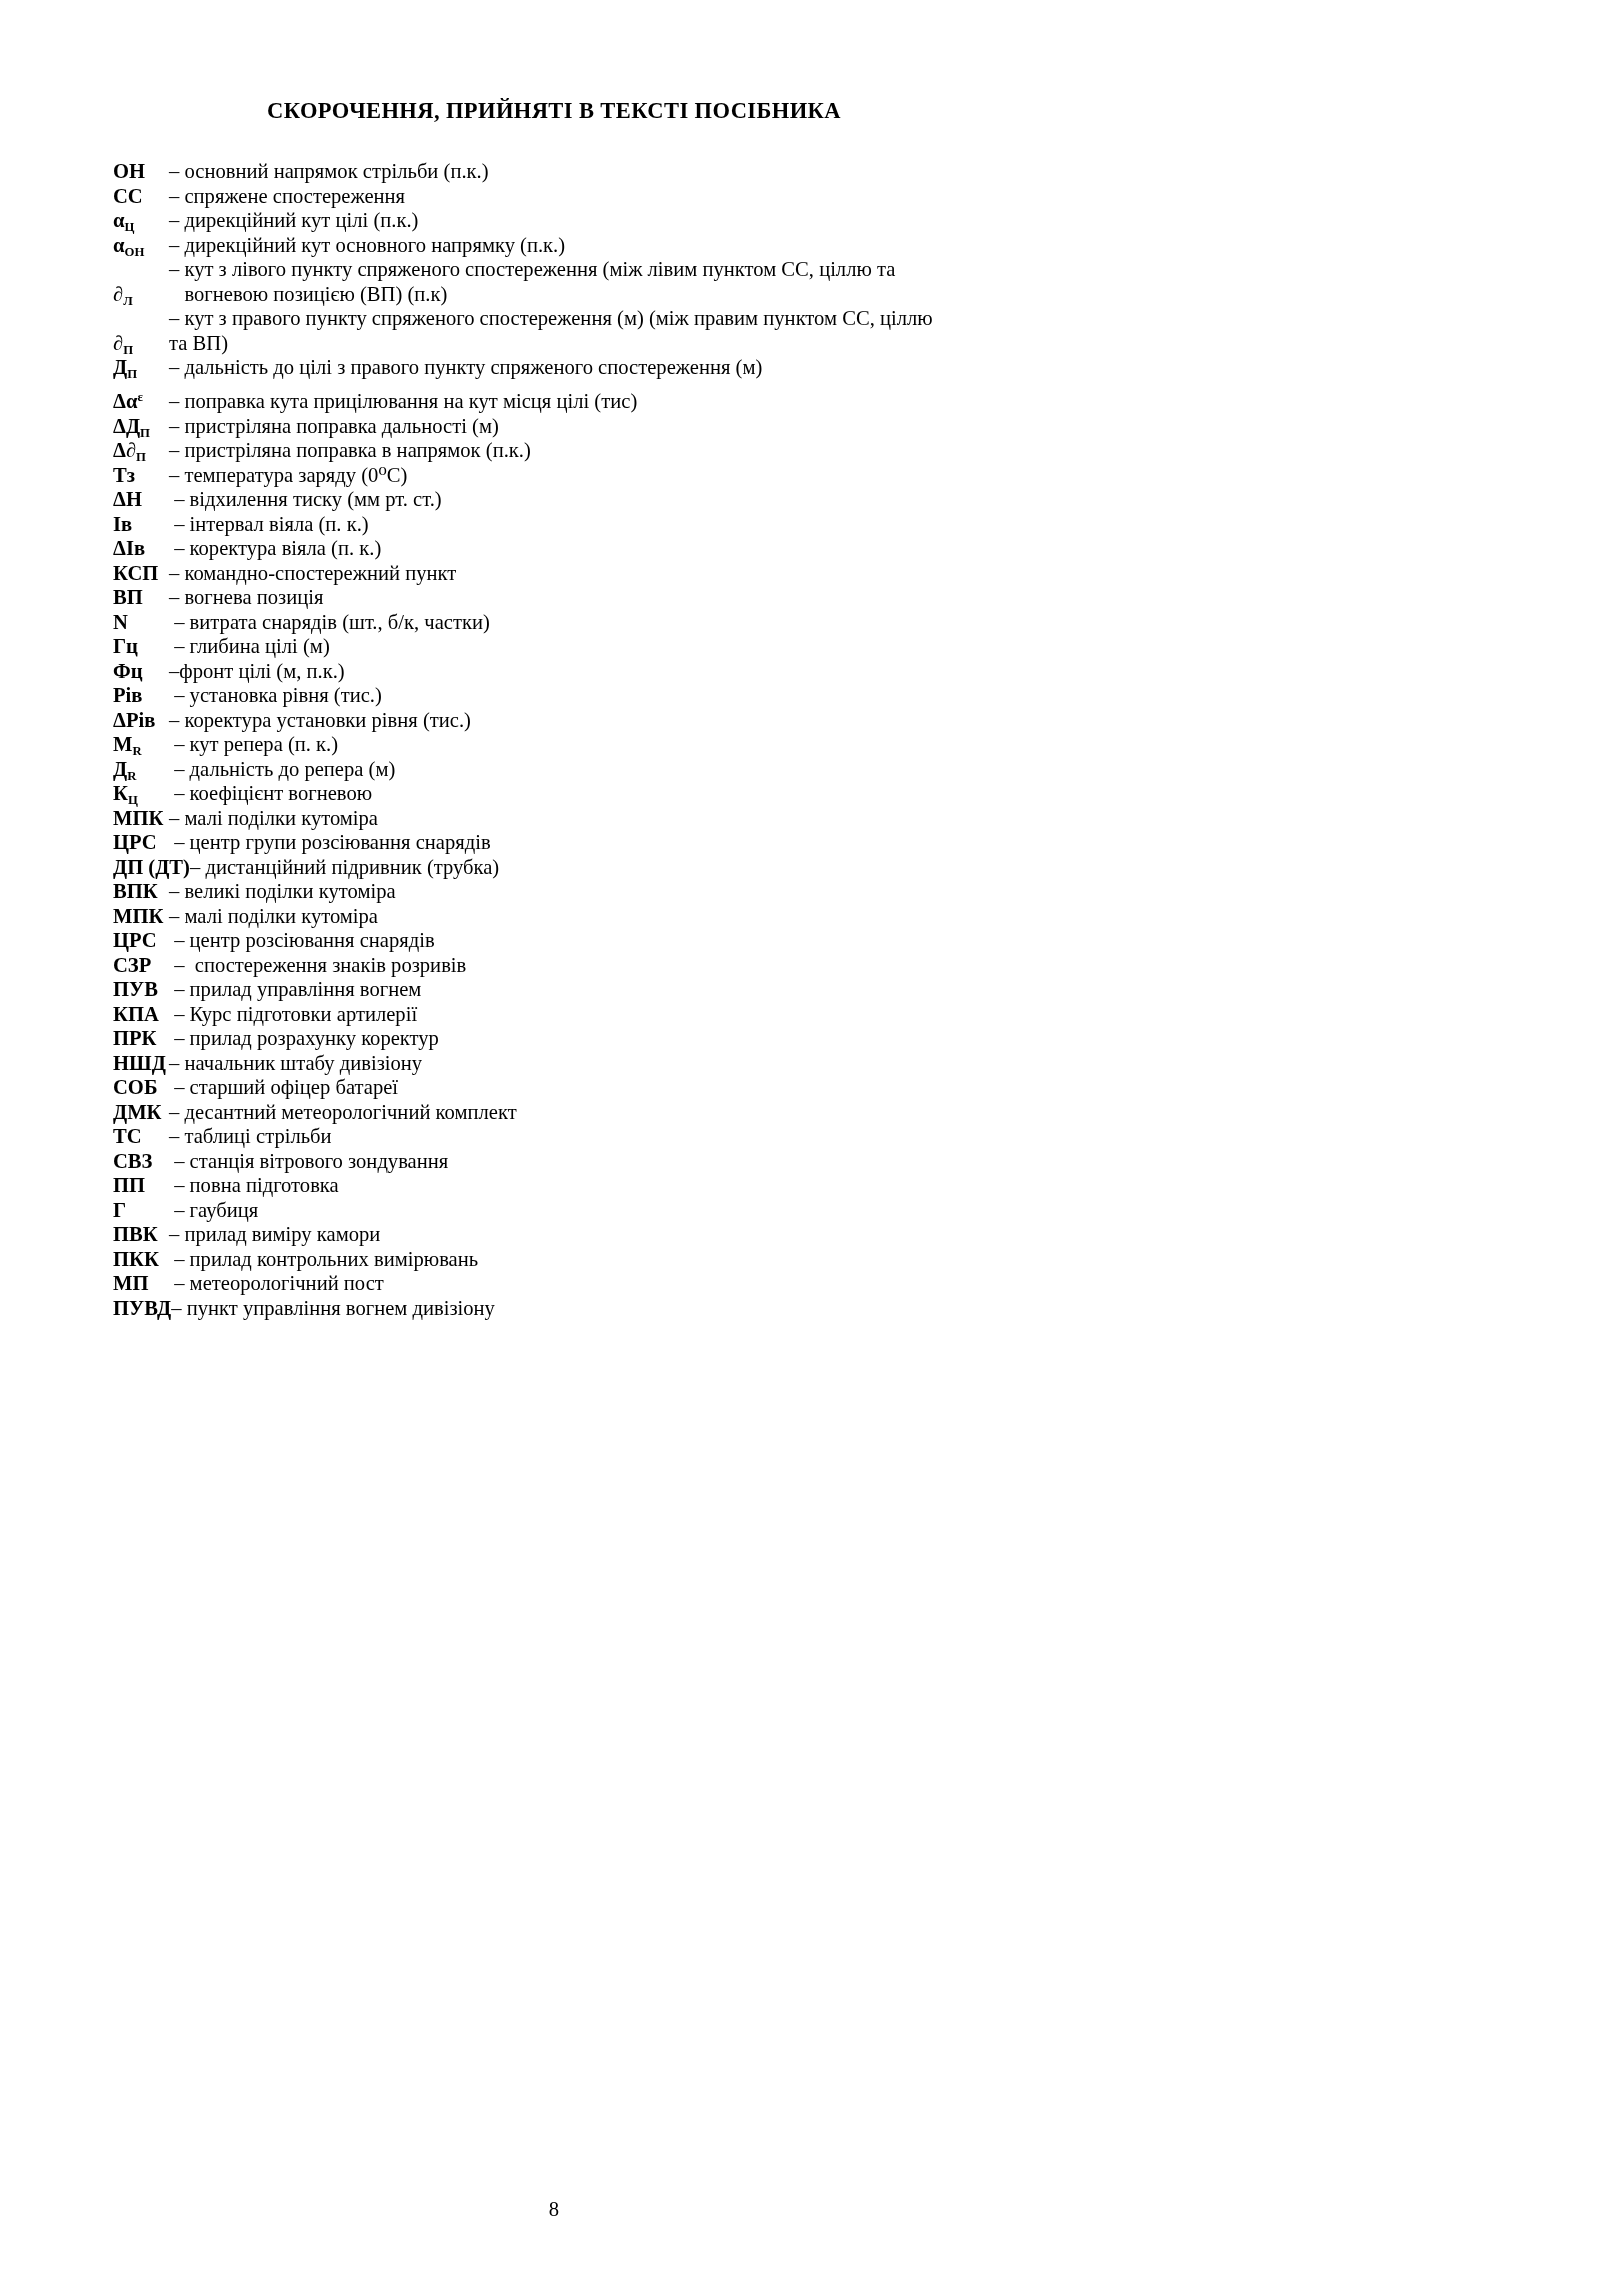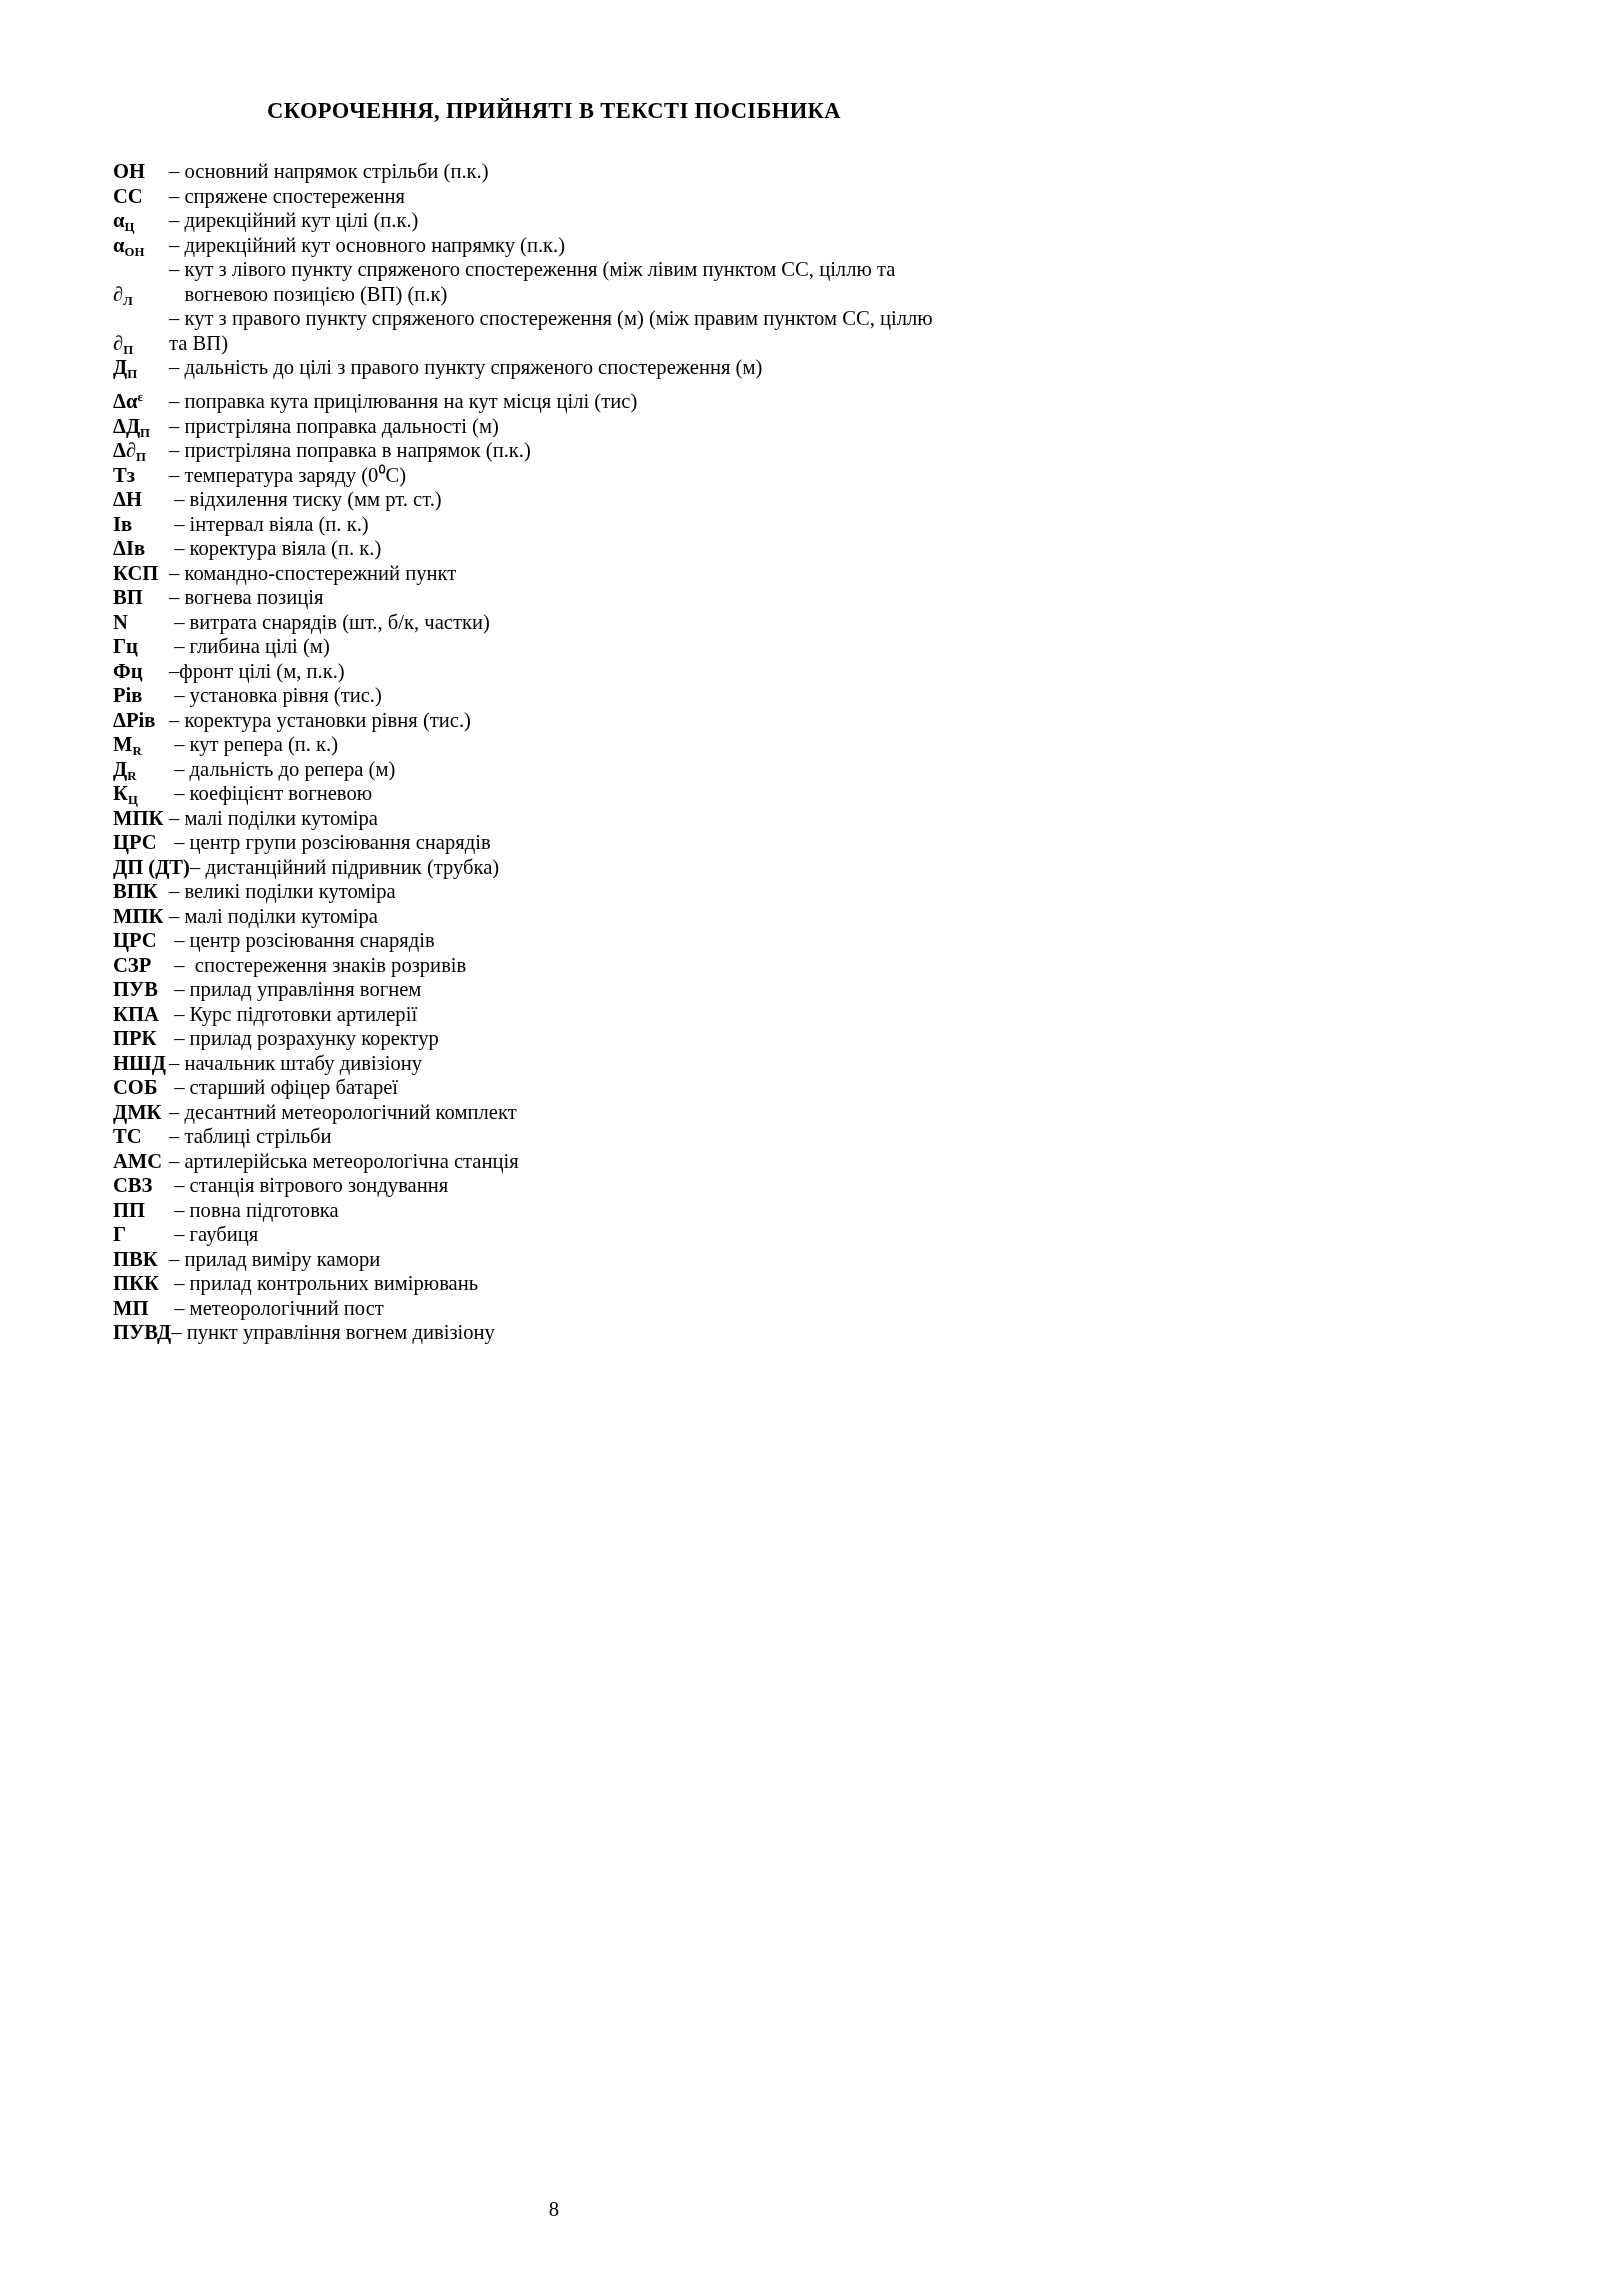--- a/index.html
+++ b/index.html
@@ -14,21 +14,20 @@
     background: #ffffff;
     color: #000000;
     font-family: "Liberation Serif", "DejaVu Serif", serif;
     overflow: hidden;
   }
   .content {
     position: absolute;
     left: 113px;
     top: 98px;
     width: 882px;
-    font-family: Liberation Serif, serif;
   }
   .title {
     font-size: 22.5px;
     font-weight: 700;
     text-align: center;
     margin: 0 0 35px 0;
     letter-spacing: 0.4px;
   }
   .entries {
     font-size: 20.6px;
@@ -303,26 +302,20 @@
             <div class="line">– десантний метеорологічний комплект</div>
           </span>
         </div>
         <div class="row">
           <span class="term">ТС</span>
           <span class="def">
             <div class="line">– таблиці стрільби</div>
           </span>
         </div>
         <div class="row">
-          <span class="term">АМС</span>
-          <span class="def">
-            <div class="line">– артилерійська метеорологічна станція</div>
-          </span>
-        </div>
-        <div class="row">
           <span class="term">СВЗ</span>
           <span class="def">
             <div class="line"> – станція вітрового зондування</div>
           </span>
         </div>
         <div class="row">
           <span class="term">ПП</span>
           <span class="def">
             <div class="line"> – повна підготовка</div>
           </span>

